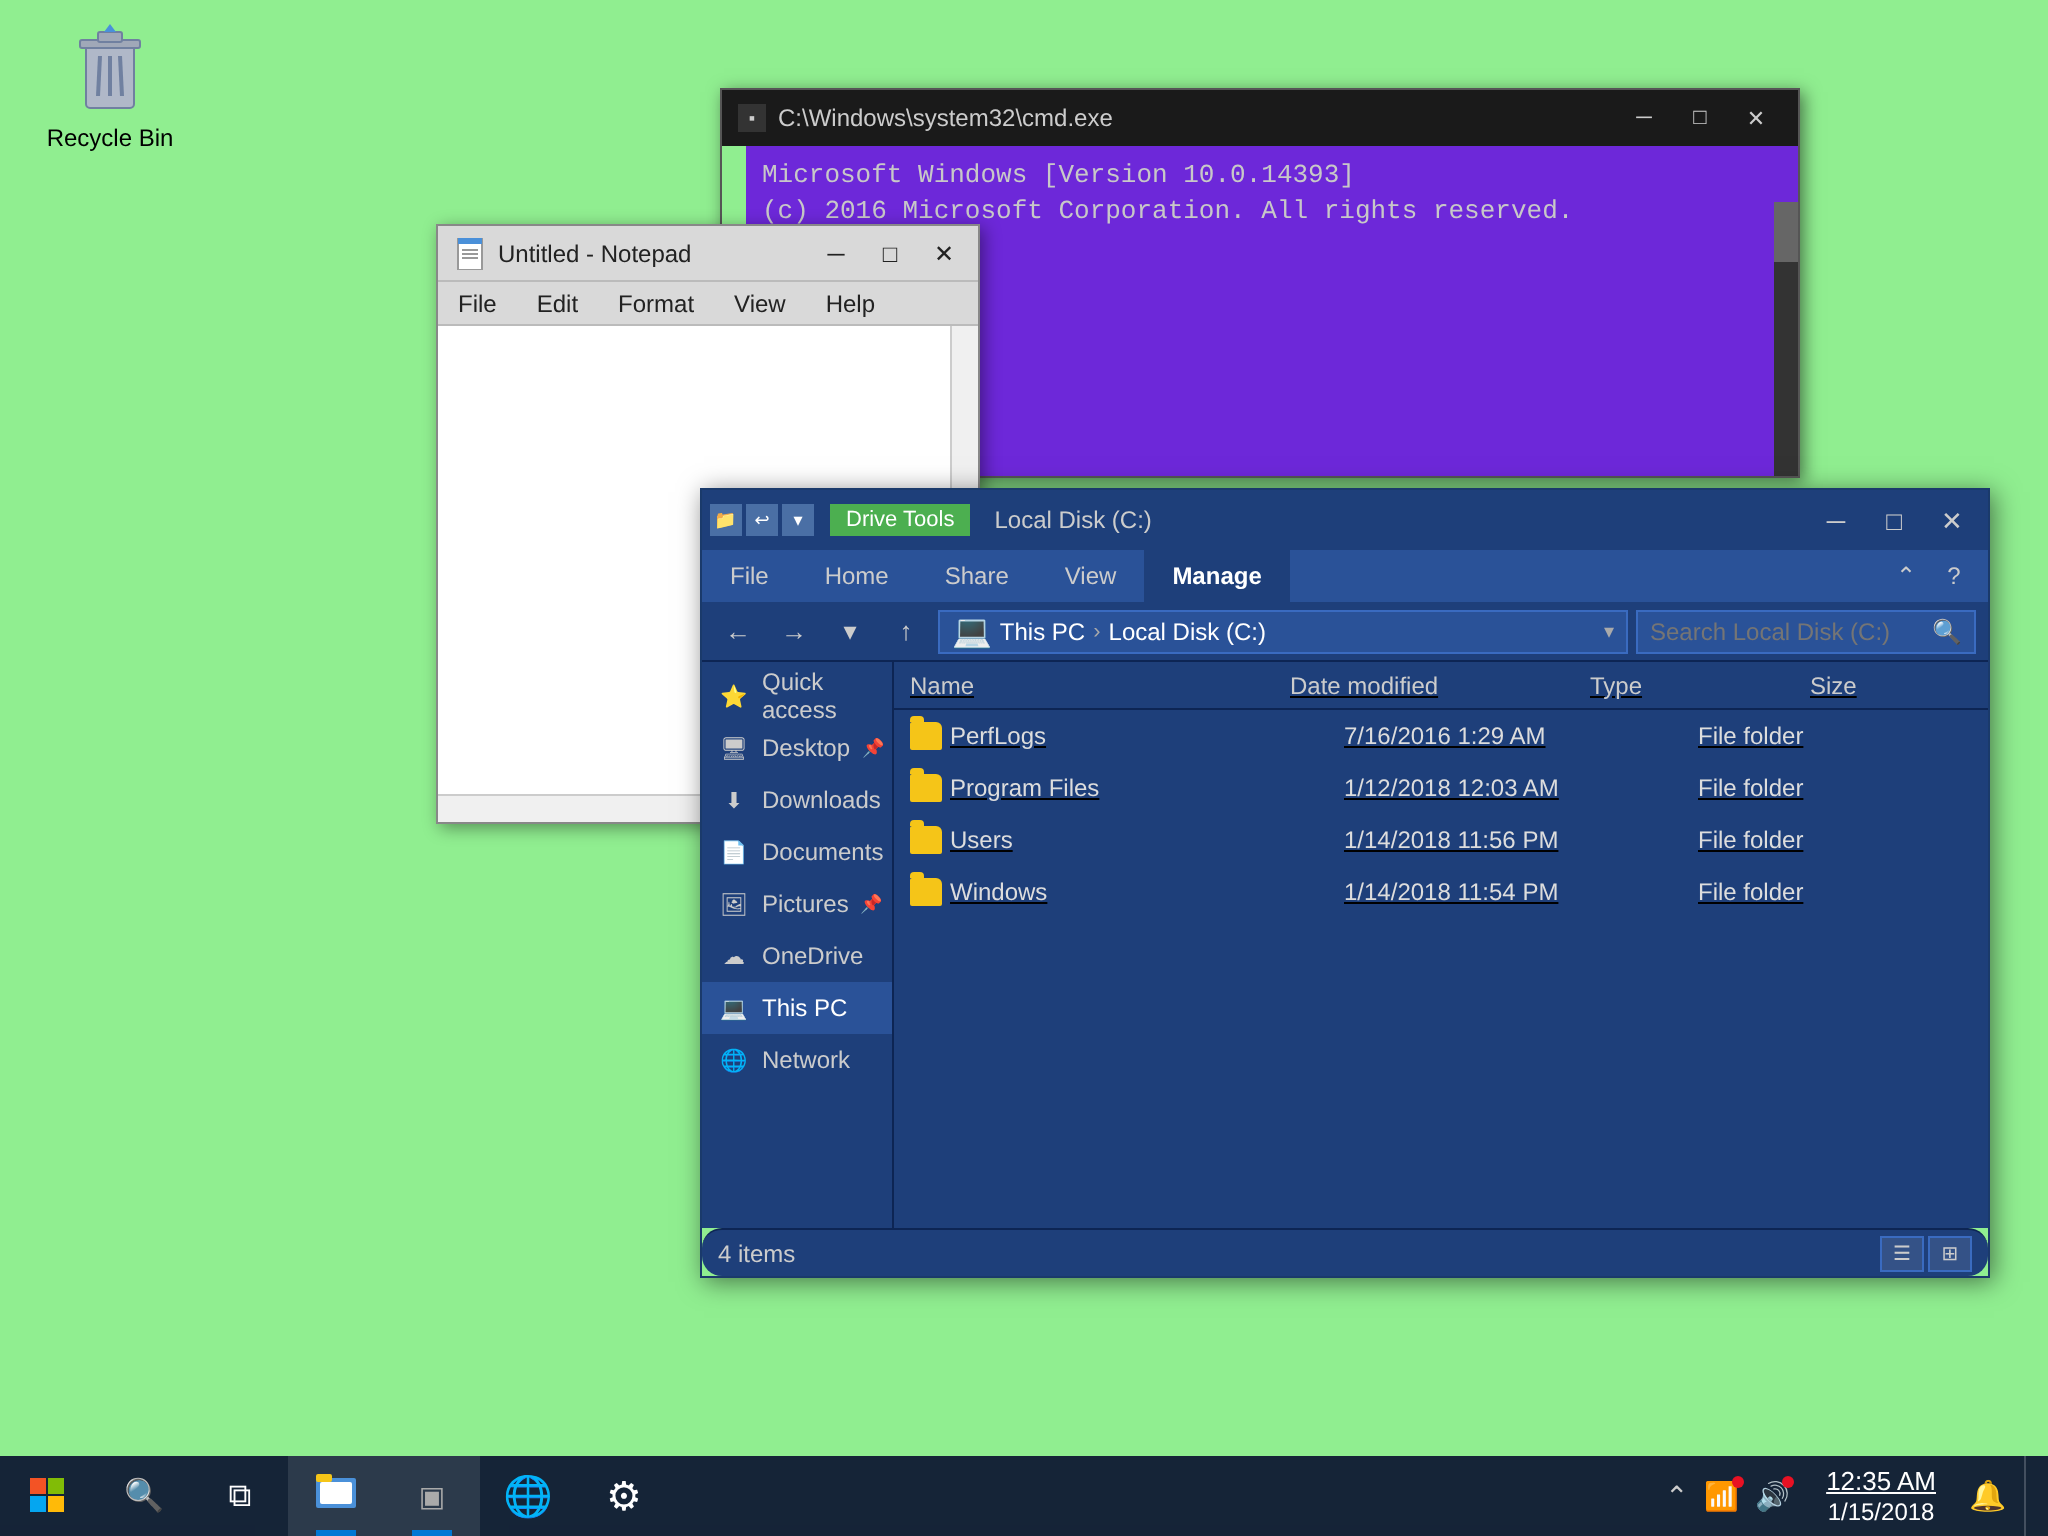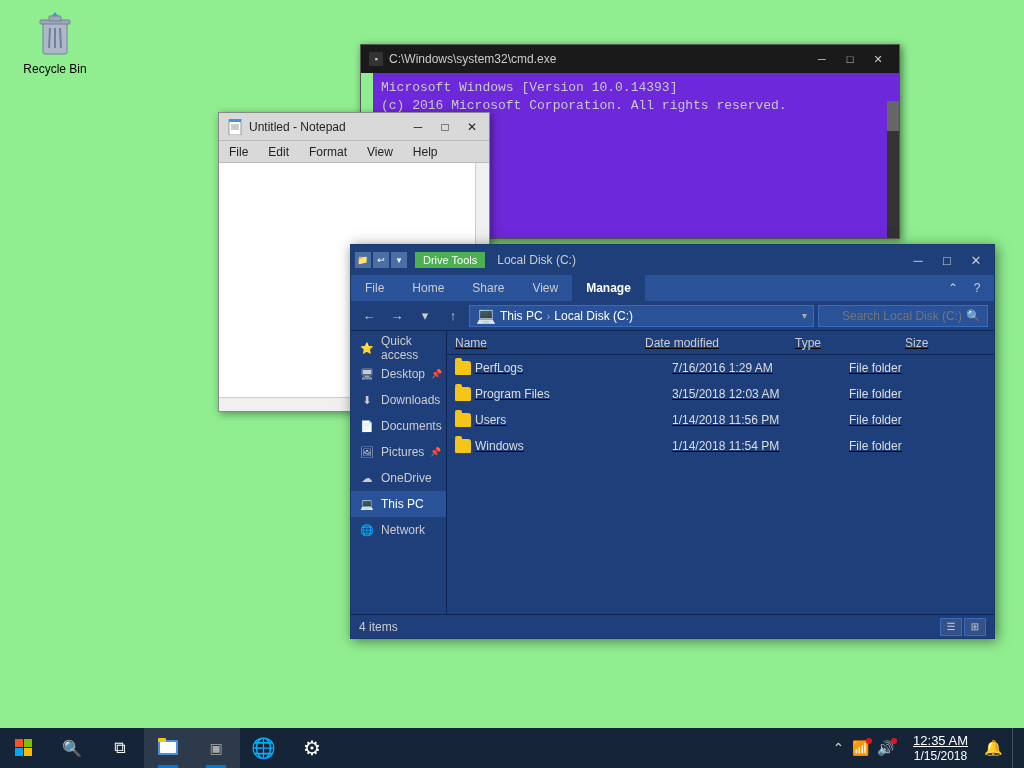--- a/index.html
+++ b/index.html
@@ -376,21 +376,20 @@
       gap: 4px;
     }
     .search-input {
       background: transparent;
       border: none;
       outline: none;
       color: #ccc;
       font-size: 12px;
       flex: 1;
       width: 100%;
-      text-align: right;
     }
     .search-icon-btn {
       color: #aaa;
       font-size: 12px;
     }
 
     
     .explorer-content {
       display: flex;
       flex: 1;
@@ -494,20 +493,21 @@
       align-items: center;
     }
     .status-bar {
       height: 24px;
       background: #1e3f7a;
       border-top: 1px solid #0d2554;
       display: flex;
       align-items: center;
       padding: 0 8px;
       justify-content: space-between;
+      border-radius: 10px;
     }
     .status-text {
       color: #ccc;
       font-size: 12px;
     }
     .view-icons {
       display: flex;
       gap: 2px;
     }
     .view-icon-btn {
@@ -852,21 +852,21 @@
           <div class="file-col type">File folder</div>
           <div class="file-col size"></div>
         </div>
         <div class="file-row">
           <div class="file-col name">
             <div class="file-name-cell">
               <span class="folder-icon-sm"></span>
               <span>Program Files</span>
             </div>
           </div>
-          <div class="file-col date">3/15/2018 12:03 AM</div>
+          <div class="file-col date">1/12/2018 12:03 AM</div>
           <div class="file-col type">File folder</div>
           <div class="file-col size"></div>
         </div>
         <div class="file-row">
           <div class="file-col name">
             <div class="file-name-cell">
               <span class="folder-icon-sm"></span>
               <span>Users</span>
             </div>
           </div>

